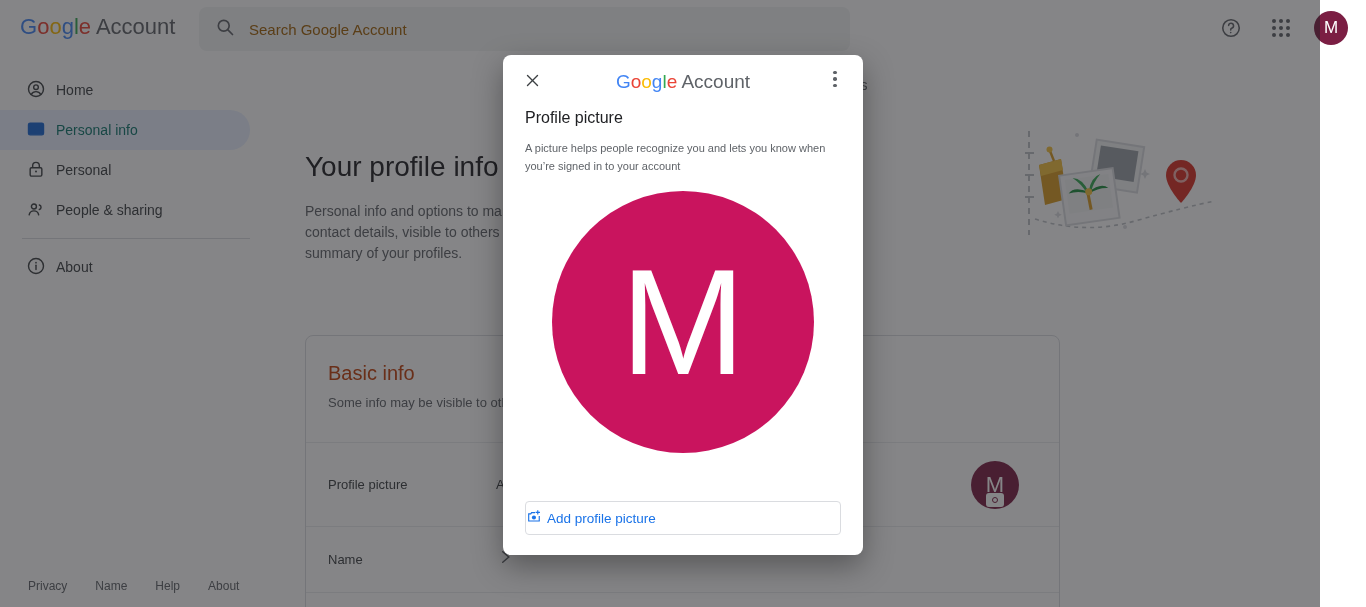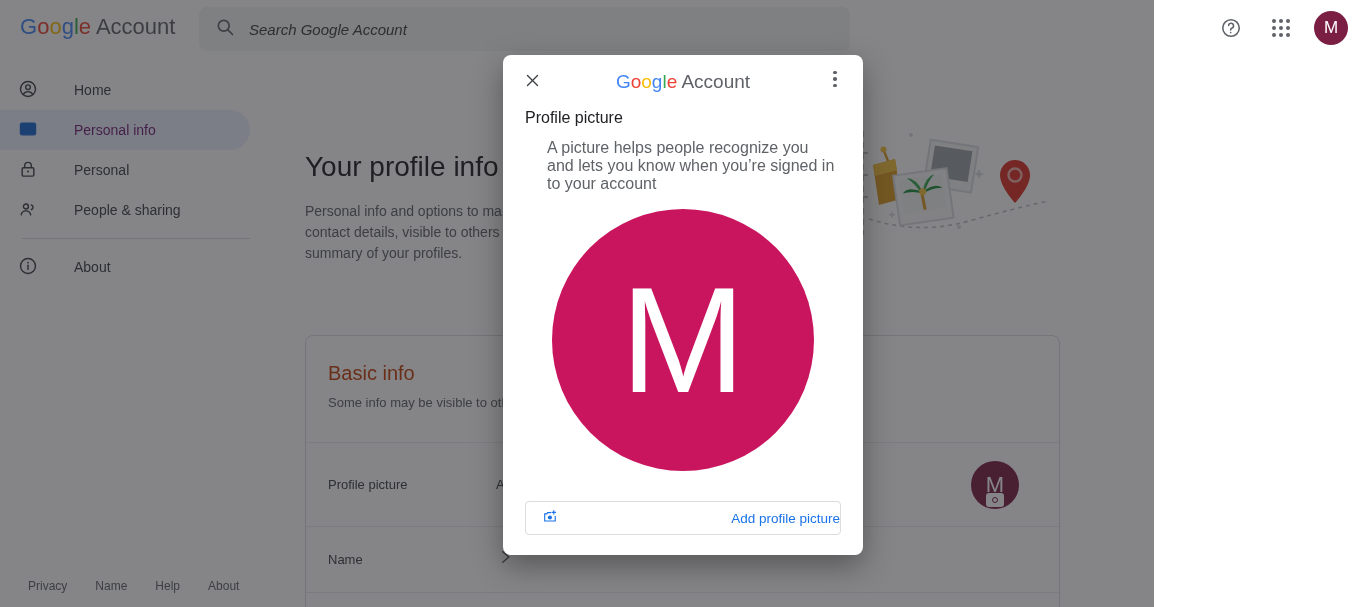--- a/index.html
+++ b/index.html
@@ -2,21 +2,21 @@
 <html><head>
 <meta charset="utf-8">
 <style>
   * { box-sizing: border-box; margin: 0; padding: 0; }
   html, body {
     width: 1366px; height: 607px;
     overflow: hidden;
     font-family: "Liberation Sans", sans-serif;
     background: #ffffff;
   }
-  #root { position: relative; width: 1154px; height: 607px; border-radius: 30px; }
+  #root { position: relative; width: 1320px; height: 607px; border-radius: 30px; }
 
   
   #page { position: absolute; inset: 0; background: #ffffff; }
 
   .topbar {
     position: absolute; left: 0; top: 0; width: 1366px; height: 57px;
     display: flex; align-items: center;
   }
   .brand {
     position: absolute; left: 20px; top: 14px;
@@ -25,41 +25,41 @@
   .brand .g1 { color:#4285F4; } .brand .o1 { color:#EA4335; }
   .brand .o2 { color:#FBBC05; } .brand .g2 { color:#4285F4; }
   .brand .l1 { color:#34A853; } .brand .e1 { color:#EA4335; }
   .brand .word { color:#5F6368; font-weight:400; }
 
   .searchbox {
     position: absolute; left: 199px; top: 7px; width: 651px; height: 44px;
     background: #f1f3f4; border-radius: 8px;
     display: flex; align-items: center; padding: 0 16px; gap: 14px;
   }
-  .searchbox .ph { color:#404040; font-size:15px;font-style:italic; }
+  .searchbox .ph { color:#a16207; font-size:15px; }
 
   .topicons { position:absolute; right: 18px; top: 11px; display:flex; align-items:center; gap: 16px; }
   .iconbtn { width: 34px; height: 34px; display:flex; align-items:center; justify-content:center; border-radius:50%; }
   .avatar-top {
     width: 34px; height: 34px; border-radius: 50%;
     background: #7B1E43; color:#fff; font-size: 17px;
     display:flex; align-items:center; justify-content:center;
   }
   .grid-icon { display:grid; grid-template-columns: repeat(3, 4px); grid-template-rows: repeat(3,4px); gap:3px; }
   .grid-icon i { width:4px; height:4px; background:#5f6368; border-radius:50%; display:block; }
 
   
   .sidebar { position:absolute; left:0; top:70px; width: 260px; }
   .nav-item {
-    display:flex; align-items:center; gap: 36px;
-    height: 40px; padding-left: 18px; margin-right: 10px;
+    display:flex; align-items:center; gap: 10px;
+    height: 40px; padding-left: 26px; margin-right: 10px;
     border-radius: 0 20px 20px 0; color:#3c4043; font-size:14px;
     margin-bottom: 0px;
   }
-  .nav-item.active { background:#e8f0fe; color:#701a75; font-weight:500; }
+  .nav-item.active { background:#e8f0fe; color:#0f766e; font-weight:500; }
   .nav-item.active svg { fill:#1967d2; stroke:#1967d2; }
   .nav-sep { height:1px; background:#dadce0; margin: 8px 10px 8px 22px; }
 
   .footer-links {
     position:absolute; left: 28px; bottom: 14px; display:flex; gap: 28px;
     font-size: 12px; color:#5f6368;
   }
 
   
   .content { position:absolute; left: 260px; top: 57px; right: 0; bottom: 0; overflow:hidden; }
@@ -122,34 +122,34 @@
     position:absolute; left:0; right:0; top: 16px; text-align:center;
     font-size: 19px; white-space:nowrap;
   }
   .m-kebab {
     position:absolute; right: 18px; top: 13px; width: 20px; height: 22px;
     display:flex; flex-direction:column; align-items:center; justify-content:center; gap:3px;
   }
   .m-kebab i { width: 3.5px; height: 3.5px; background:#5f6368; border-radius:50%; display:block; }
 
   .m-title { font-size: 16px; color:#202124; padding: 8px 0 0 22px; font-weight:400; }
-  .m-desc { font-size: 16px; color:#5f6368; line-height: 18px; padding: 12px 24px 0 4px; margin-left: 40px; }
+  .m-desc { font-size: 11px; color:#5f6368; line-height: 18px; padding: 12px 24px 0 22px; }
 
   .m-pic-wrap { display:flex; align-items:center; justify-content:center; padding-top: 16px; }
   .m-pic {
     width: 262px; height: 262px; border-radius: 50%;
     display:flex; align-items:center; justify-content:center;
     color:#fff; font-size: 150px; font-weight: 400; line-height: 1;
   }
 
   .m-btn {
     position:absolute; left: 22px; right: 22px; bottom: 20px; height: 34px;
     border: 1px solid #dadce0; border-radius: 4px; background:#fff;
-    display:flex; align-items:center; justify-content:space-between; gap: 10px;
-    color:#1a73e8; font-size: 13.5px; font-weight: 500; padding-left: 16px;
+    display:flex; align-items:center; justify-content:flex-start; gap: 4px;
+    color:#1a73e8; font-size: 13.5px; font-weight: 500;
   }
 </style>
 </head>
 <body>
 
 <div id="root">
 
   <div id="page">
 
     <div class="topbar">

